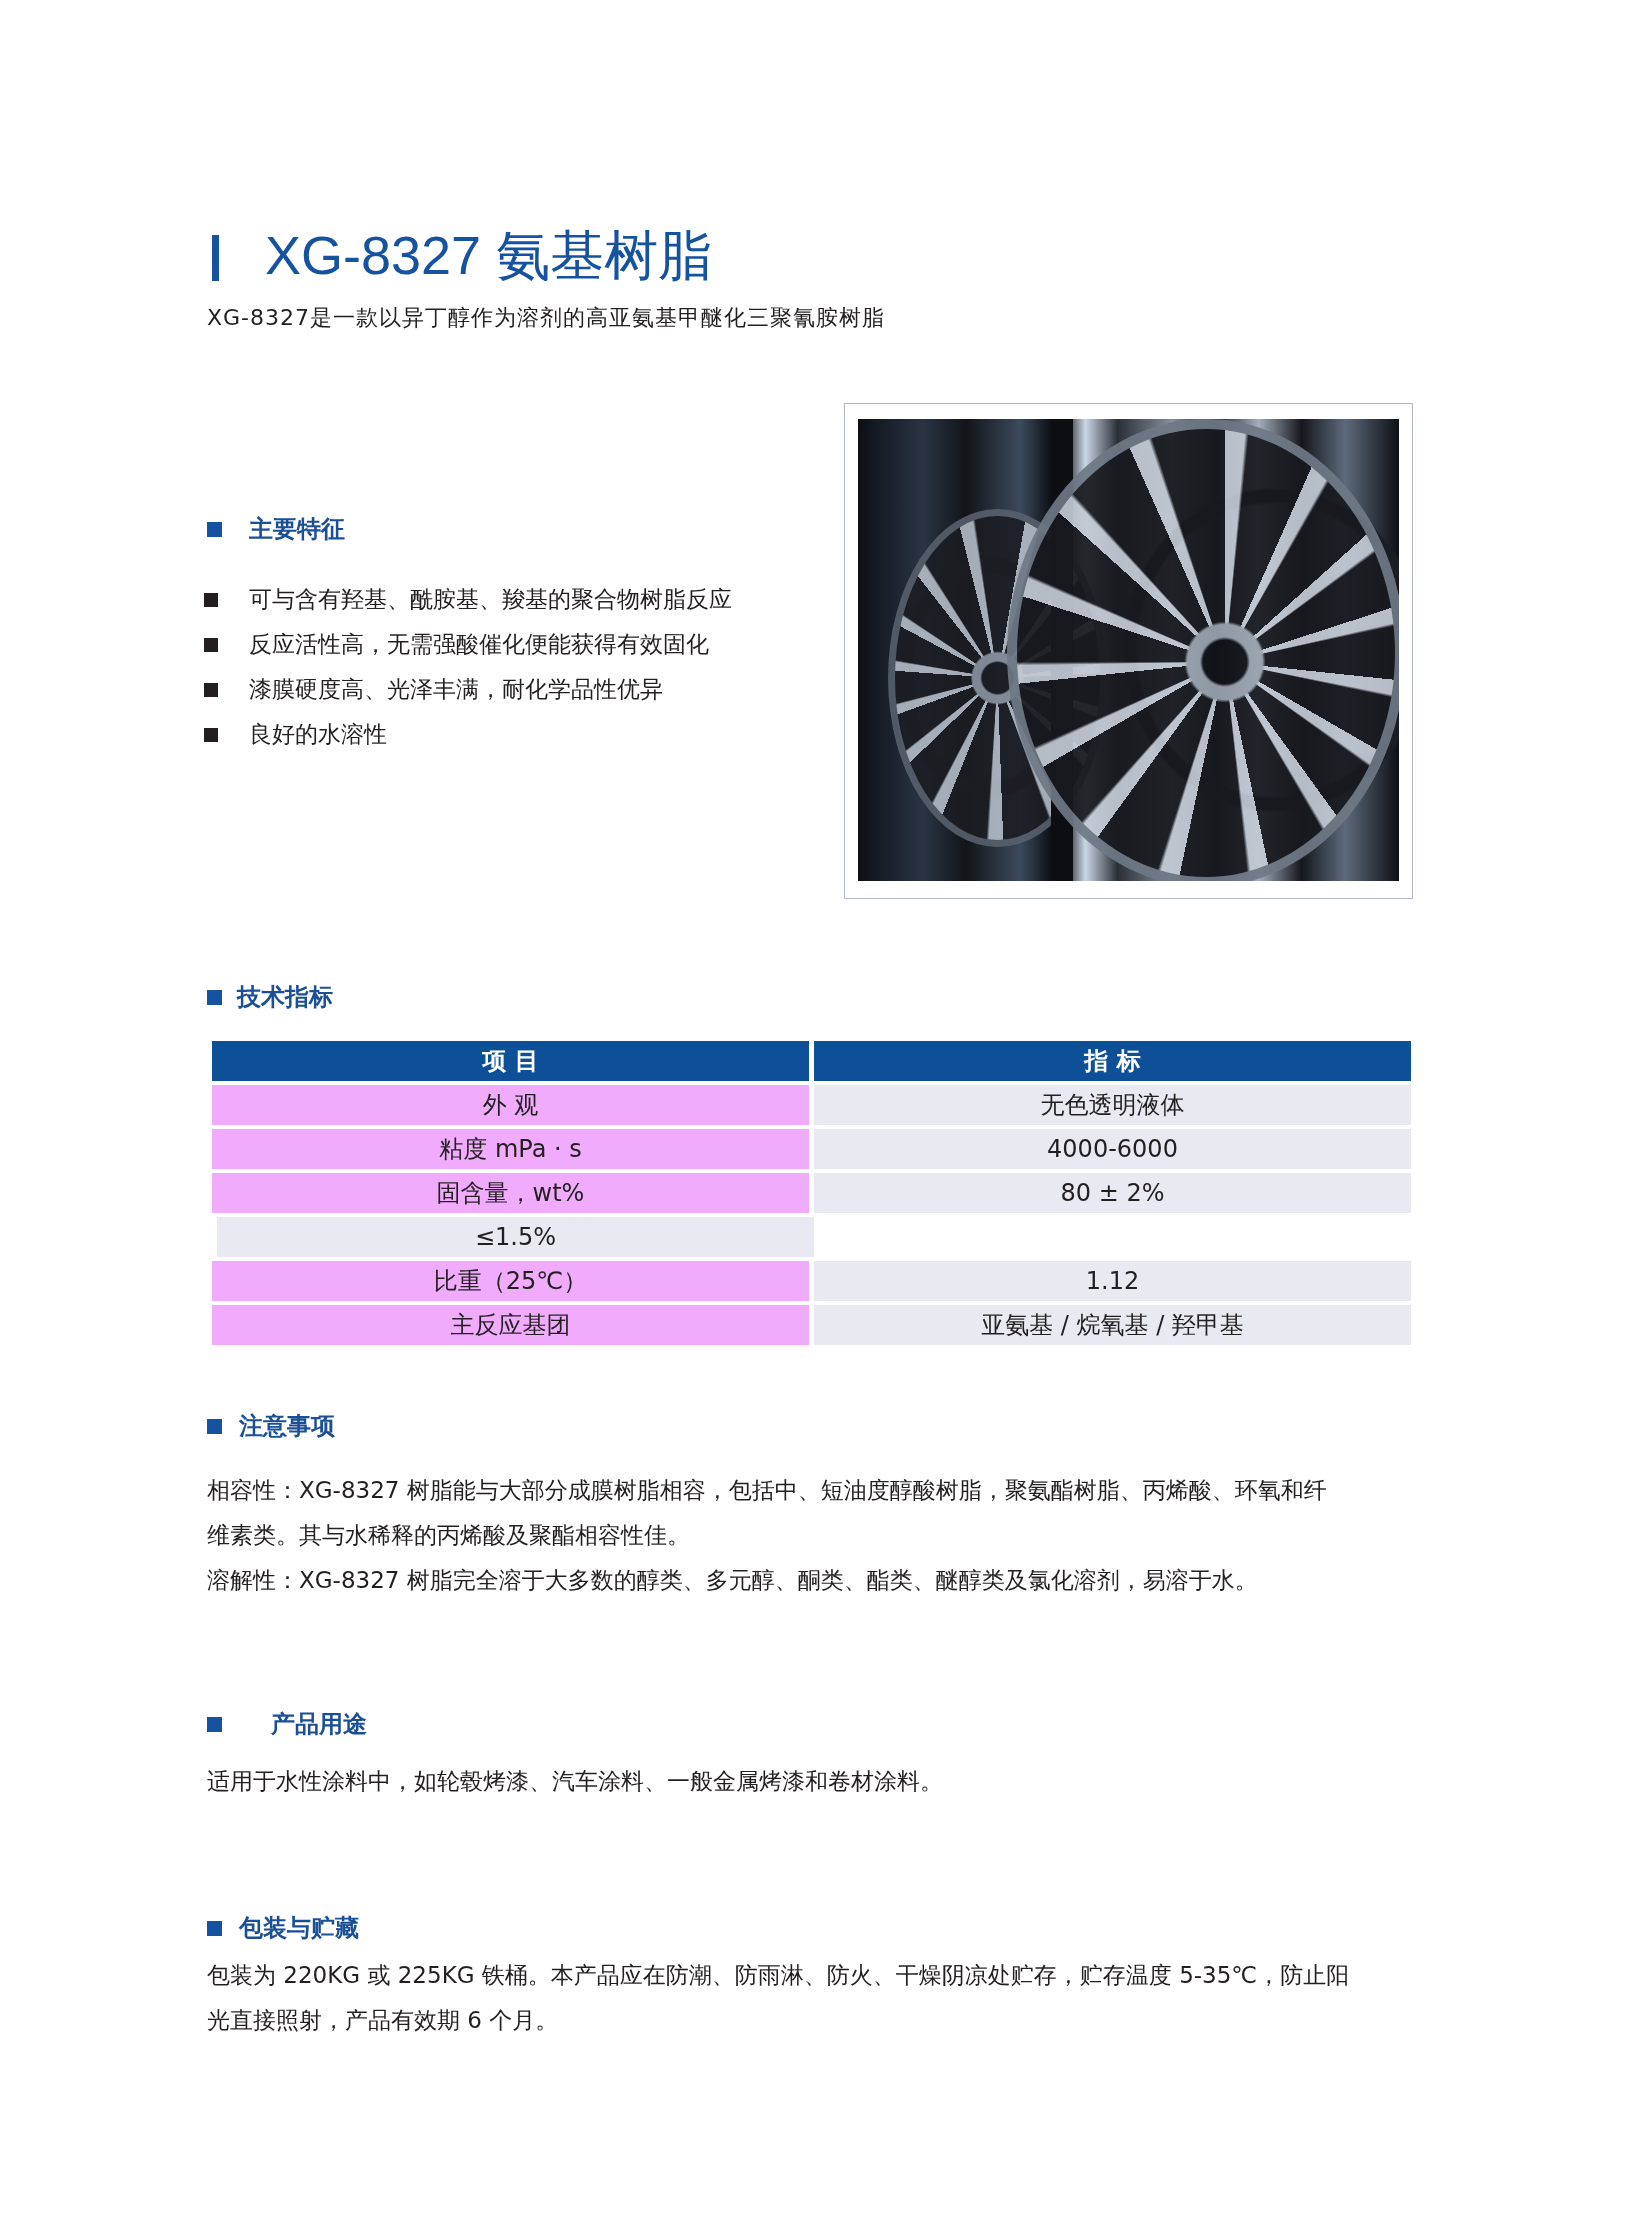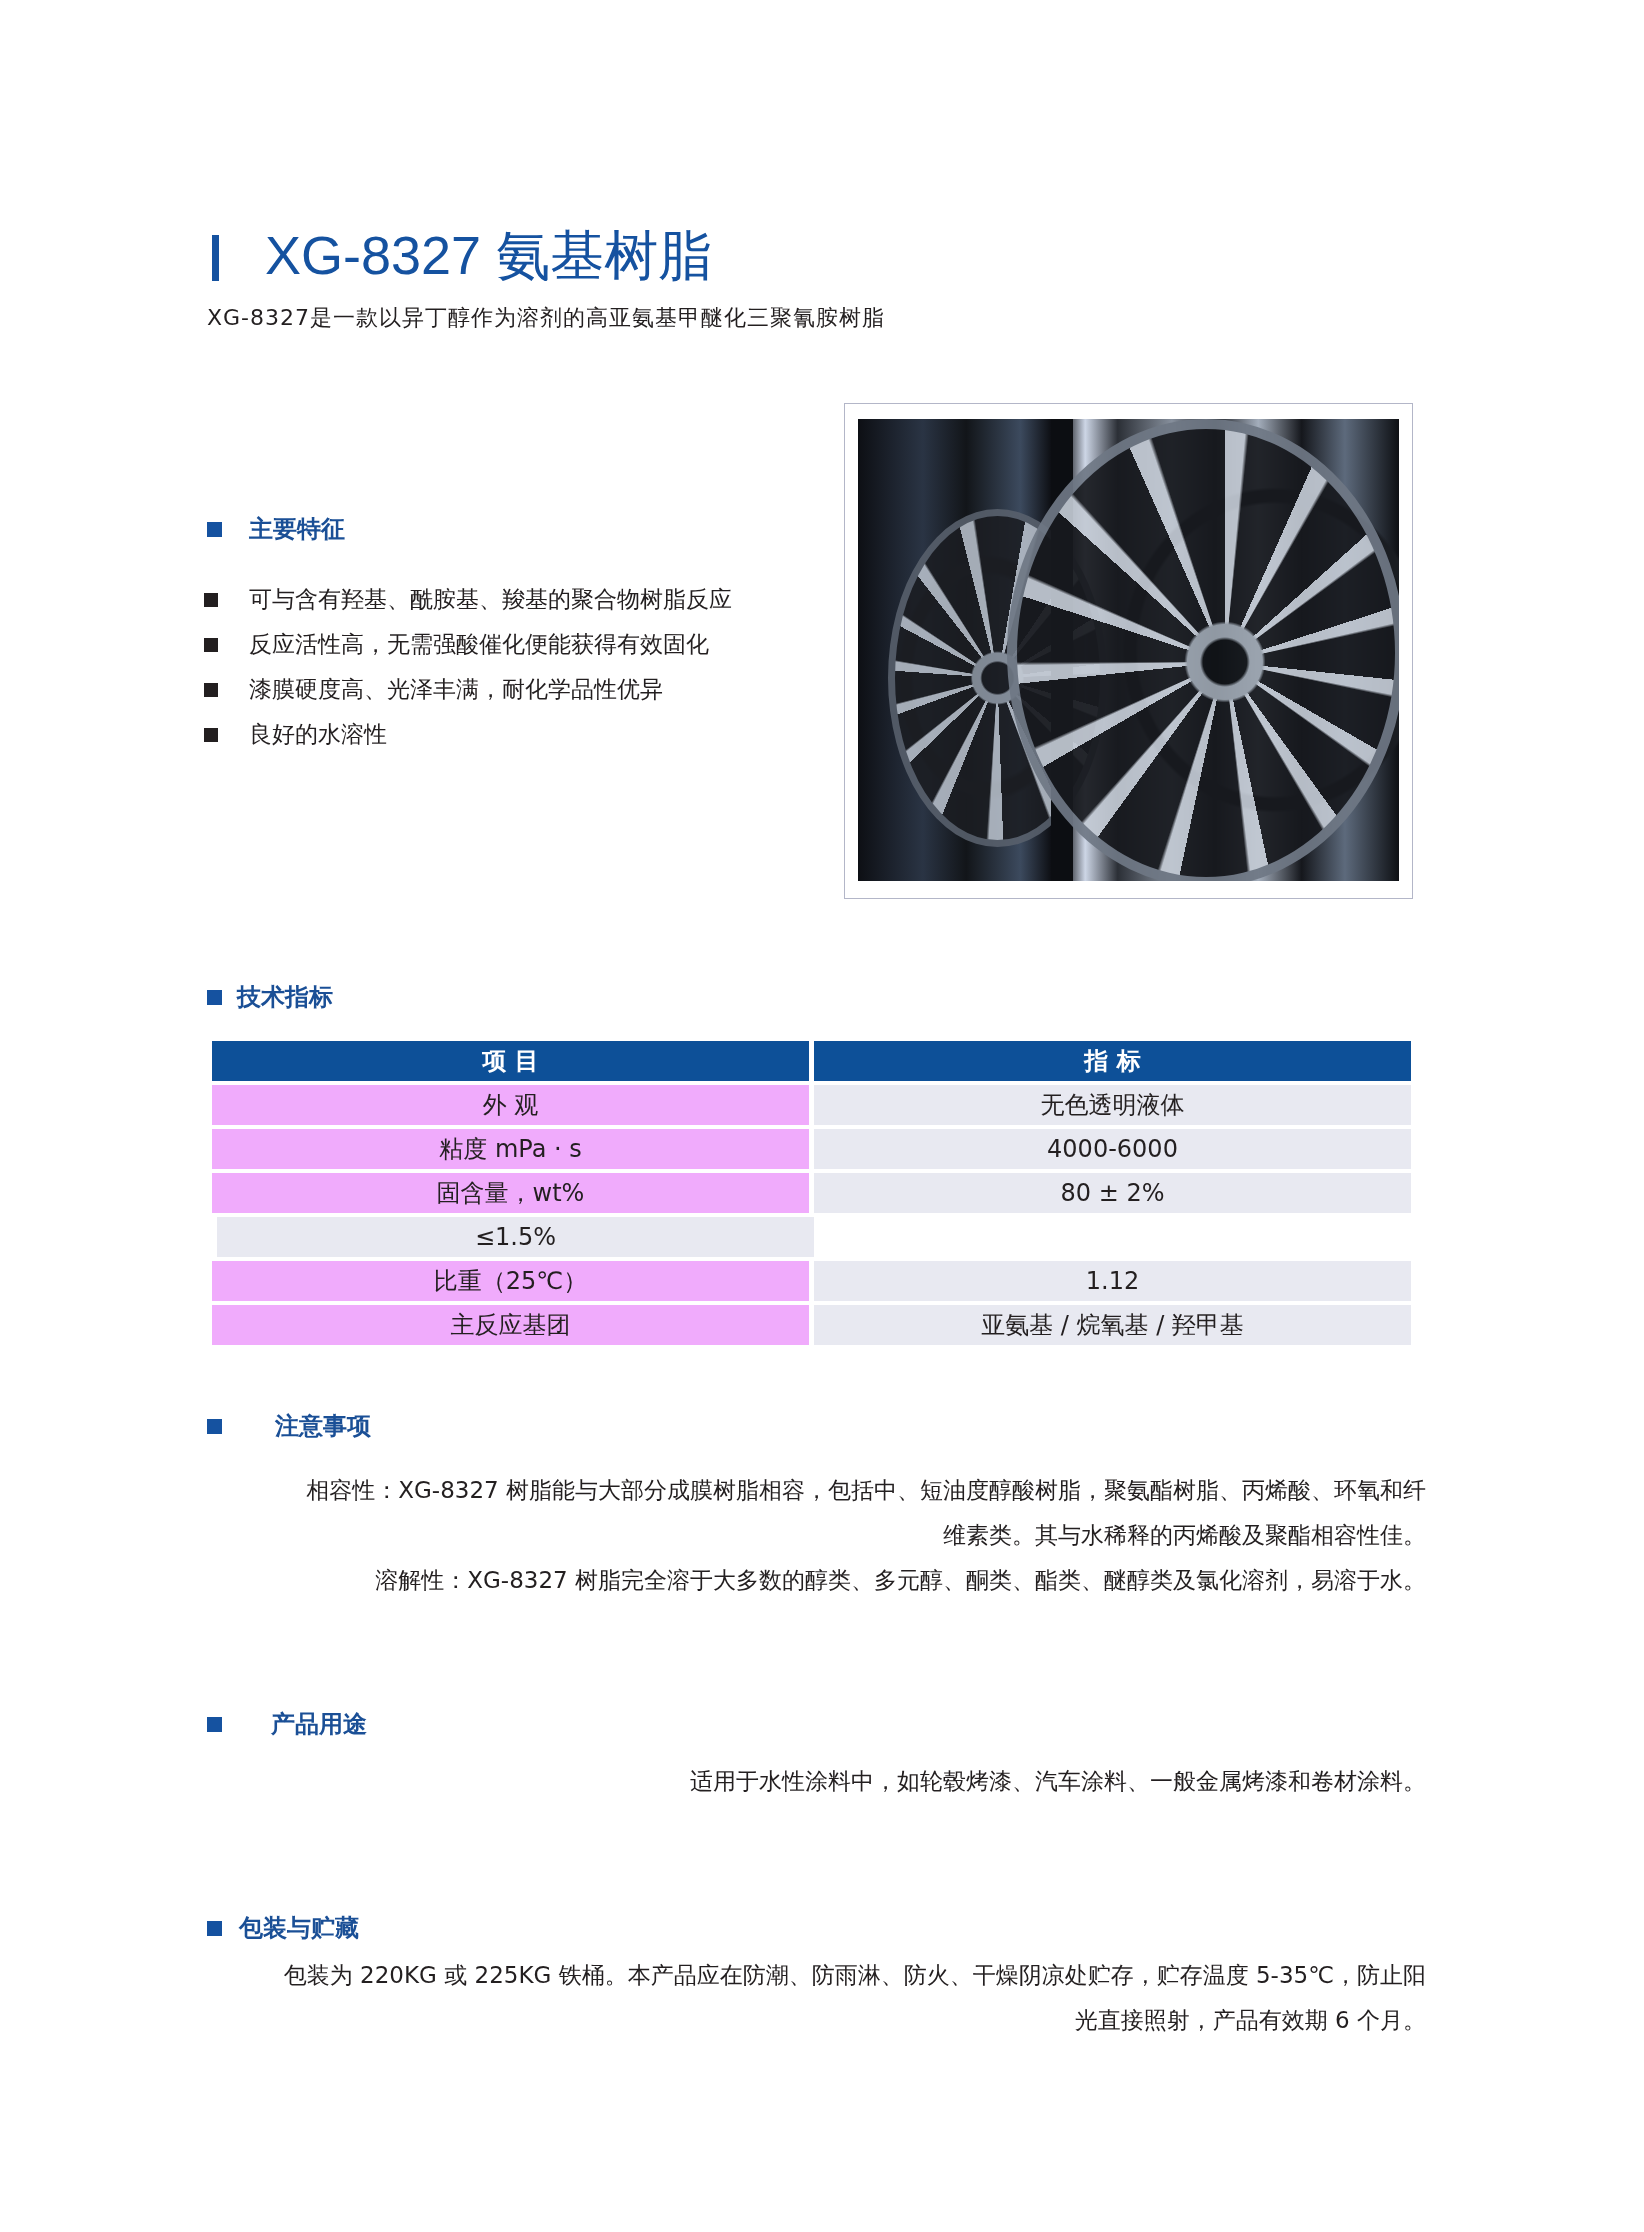--- a/index.html
+++ b/index.html
@@ -1,21 +1,21 @@
 <!DOCTYPE html>
 <html><head>
   <meta charset="utf-8">
   <style>
     * { margin: 0; padding: 0; box-sizing: border-box; }
     html, body {
       width: 1645px; height: 2233px; background: #ffffff;
       font-family: "DejaVu Sans", "Liberation Sans", sans-serif;
       color: #231f20; overflow: hidden;
     }
-    .page { position: relative; width: 1422px; height: 2233px; text-align: right; }
+    .page { position: relative; width: 1422px; height: 2233px; }
 
     
     .title-bar {
       position: absolute; left: 212px; top: 235px; width: 7px; height: 46px;
       background: #1552a0;
     }
     .title {
       position: absolute; left: 265px; top: 223px; height: 64px;
       font-family: "Liberation Sans", "DejaVu Sans", sans-serif;
       font-size: 54px; line-height: 64px; color: #1552a0; font-weight: normal;
@@ -156,21 +156,21 @@
     <div class="spec-row">
       <div class="spec-cell left">比重（25℃）</div>
       <div class="spec-cell right">1.12</div>
     </div>
     <div class="spec-row">
       <div class="spec-cell left">主反应基团</div>
       <div class="spec-cell right">亚氨基 / 烷氧基 / 羟甲基</div>
     </div>
   </div>
 
-  <div class="section-header" style="top:1409px;gap:36px;">
+  <div class="section-header" style="top:1409px;">
     <span class="section-marker"></span>
     <span class="section-title" style="margin-left:17px;">注意事项</span>
   </div>
   <div class="para" style="top:1468px;">
     <div class="para-line">相容性：XG-8327 树脂能与大部分成膜树脂相容，包括中、短油度醇酸树脂，聚氨酯树脂、丙烯酸、环氧和纤</div>
     <div class="para-line">维素类。其与水稀释的丙烯酸及聚酯相容性佳。</div>
     <div class="para-line">溶解性：XG-8327 树脂完全溶于大多数的醇类、多元醇、酮类、酯类、醚醇类及氯化溶剂，易溶于水。</div>
   </div>
 
   <div class="section-header" style="top:1707px;gap:32px;">

